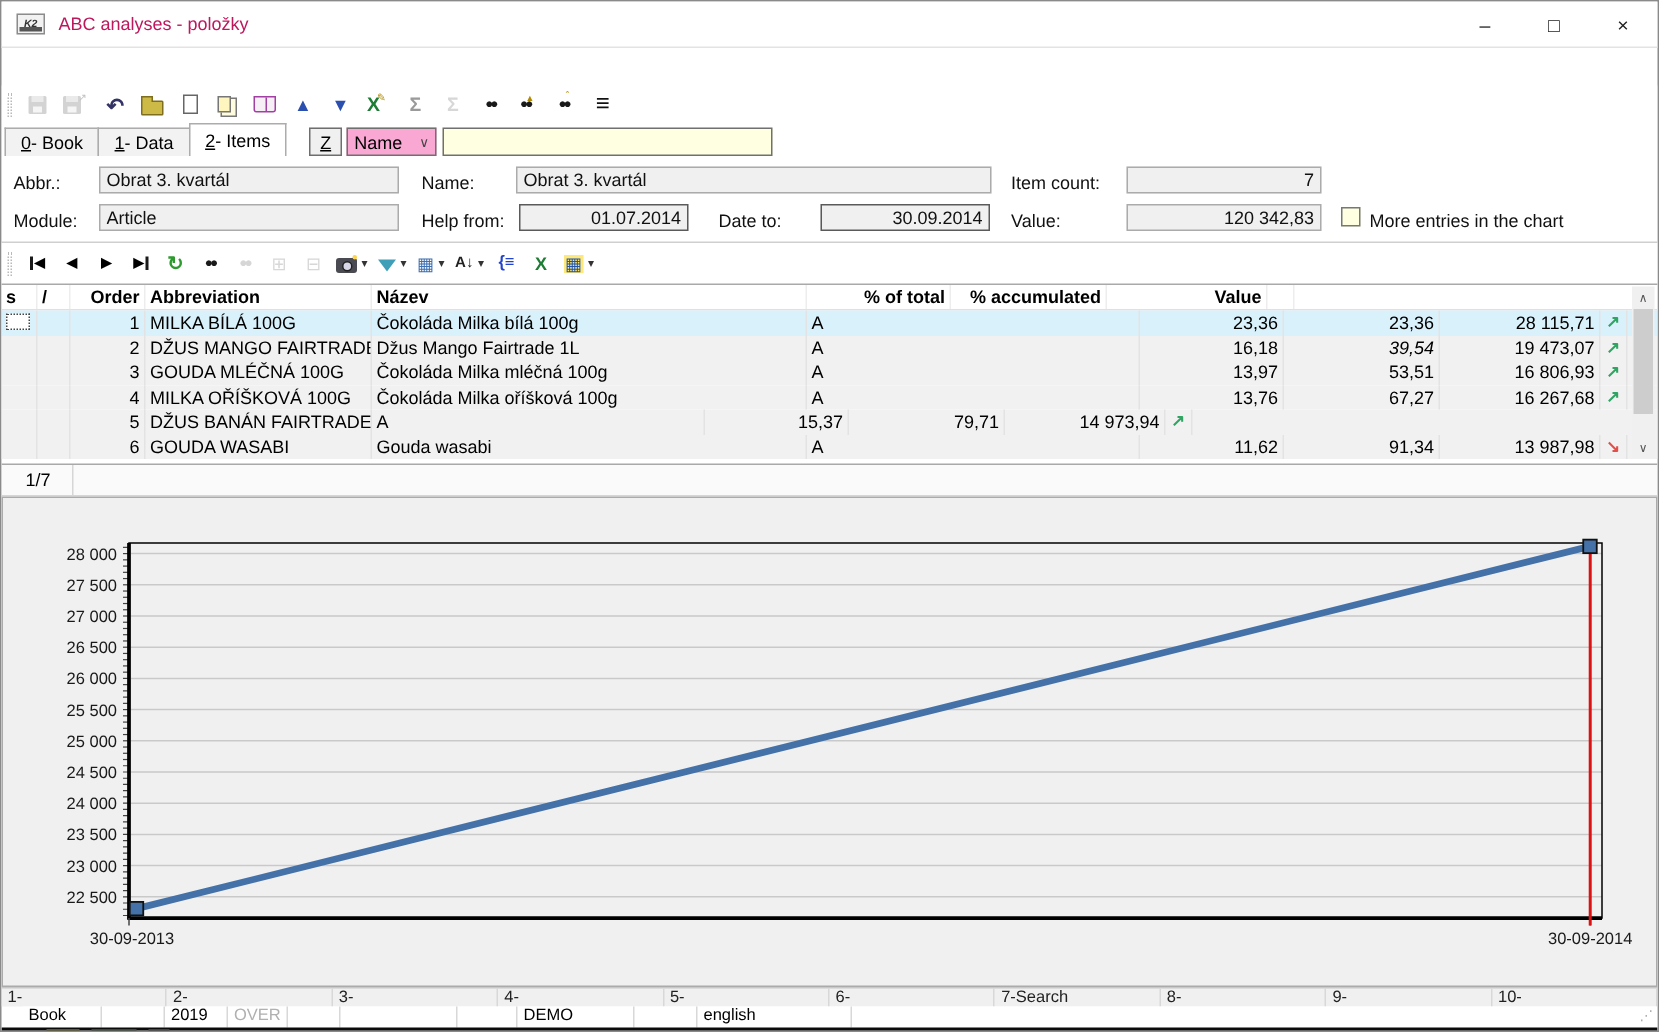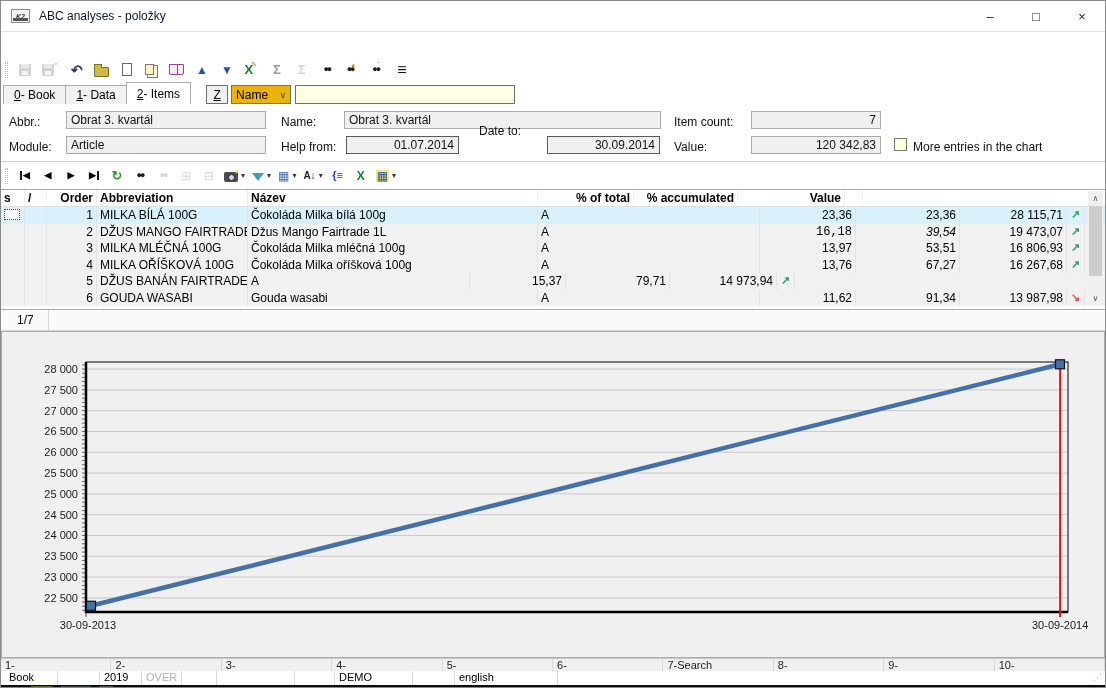--- a/index.html
+++ b/index.html
@@ -7,21 +7,21 @@
   #window{
     position:relative;width:1106px;height:688px;background:#fff;
     border:1px solid #8a8a8a;font-family:"Liberation Sans",sans-serif;color:#000;
     overflow:hidden;
   }
   
   .titlebar{position:absolute;top:0;left:0;right:0;height:31px;display:flex;align-items:center;background:#fff;border-bottom:1px solid #e3e3e3;}
   .appicon{width:19px;height:14px;margin:0 9px 0 10px;background:#f2f2f2;border:1px solid #8c8c8c;position:relative;display:flex;align-items:center;justify-content:center;}
   .appicon span{font-size:7px;font-weight:bold;font-style:italic;color:#333;}
   .appicon:after{content:"";position:absolute;left:1px;right:1px;bottom:1px;height:3px;background:#555;}
-  .title-text{font-size:12px;color:#0f172a;}
+  .title-text{font-size:12px;color:#be185d;}
   .wincontrols{margin-left:auto;display:flex;height:31px;}
   .winbtn{width:46px;height:31px;display:flex;align-items:center;justify-content:center;font-size:13px;color:#222;}
   
   .menubar{position:absolute;top:31px;left:0;right:0;height:25px;display:flex;align-items:center;background:#fff;border-bottom:1px solid #ececec;}
   .gripper{width:3px;height:16px;border-left:1px dotted #b9b9b9;border-right:1px dotted #b9b9b9;margin:0 7px 0 4px;}
   .menu-item{font-size:12px;padding:3px 8px;color:#111;}
   .toolbar{position:absolute;top:56px;left:0;right:0;height:25px;display:flex;align-items:center;background:#fff;}
   .tbtn{height:22px;min-width:20px;padding:0 2px;display:flex;align-items:center;justify-content:center;position:relative;}
   .tbtn.disabled{opacity:.5;filter:grayscale(1);}
   .glyph{line-height:1;}
@@ -44,21 +44,21 @@
   .shp-camera{width:14px;height:10px;background:#4a4a52;border-radius:2px;margin-top:2px;}
   .shp-camera:before{content:"";position:absolute;left:4px;top:2px;width:5px;height:5px;border-radius:50%;background:#d8d8e8;border:1px solid #222;}
   .shp-camera:after{content:"";position:absolute;right:0;top:-2px;width:3px;height:3px;background:#ffd34a;border-radius:50%;}
   .shp-funnel{width:0;height:0;border-left:6px solid transparent;border-right:6px solid transparent;border-top:8px solid #3f9fb8;margin-top:3px;}
   
   .tabrow{position:absolute;top:81px;left:0;right:0;height:22px;display:flex;align-items:flex-end;padding-left:2px;background:#fff;}
   .tab{height:19px;padding:0 10px;display:flex;align-items:center;font-size:12px;background:#f2f2f2;border:1px solid #acacac;border-bottom:none;margin-right:-1px;}
   .tab.active{height:22px;background:#fff;z-index:2;position:relative;}
   .tab u,.zbtn u{text-decoration:underline;}
   .zbtn{margin-left:16px;width:22px;height:19px;border:1px solid #6e6e6e;background:#f0f0f0;display:flex;align-items:center;justify-content:center;font-size:12px;}
-  .dropdown{margin-left:3px;width:60px;height:19px;border:1px solid #707070;background:#eab308;display:flex;align-items:center;font-size:12px;padding:0 4px;}
+  .dropdown{margin-left:3px;width:60px;height:19px;border:1px solid #707070;background:#f9a8d4;display:flex;align-items:center;font-size:12px;padding:0 4px;}
   .dropdown .dd-caret{margin-left:auto;font-size:9px;color:#444;}
   .search-input{margin-left:4px;width:220px;height:19px;border:1px solid #707070;background:#ffffe1;font-size:12px;padding:0 4px;font-family:"Liberation Sans",sans-serif;}
   
   .formarea{position:absolute;top:103px;left:0;right:0;height:57px;background:#fff;}
   .flabel{position:absolute;font-size:12px;color:#111;}
   .finput{position:absolute;height:18px;border:1px solid #ababab;background:#f0f0f0;font-size:12px;padding:0 4px;font-family:"Liberation Sans",sans-serif;color:#111;}
   .finput.dark{border-color:#5a5a5a;}
   .finput.r{text-align:right;}
   .chk{position:absolute;width:13px;height:13px;background:#ffffe1;border:1px solid #777;}
   
@@ -79,21 +79,21 @@
   .vs-thumb{position:absolute;left:1px;right:1px;top:15px;height:70px;background:#cdcdcd;}
   
   .pagerrow{position:absolute;top:308px;left:0;right:0;height:22px;background:#fafafa;border-top:1px solid #a9a9a9;border-bottom:1px solid #d6d6d6;display:flex;align-items:center;}
   .pager-label{font-size:12px;padding-left:16px;}
   .pager-sep{width:1px;height:100%;background:#d6d6d6;margin-left:14px;}
   
   .chartpanel{position:absolute;top:330px;left:0;right:0;height:327px;background:#f0f0f0;border:1px solid #ababab;}
   
   .status1{position:absolute;top:657px;left:0;right:0;height:13px;background:#f0f0f0;border-top:1px solid #c8c8c8;display:flex;}
   .status1 .sc{flex:1;border-right:1px solid #d8d8d8;font-size:11px;padding:0 0 0 4px;color:#222;line-height:12px;}
-  .status2{position:absolute;top:670px;left:4px;right:0;height:14px;background:#fff;display:flex;}
+  .status2{position:absolute;top:670px;left:14px;right:0;height:14px;background:#fff;display:flex;}
   .status2 .sc{border-right:1px solid #d8d8d8;font-size:11px;padding:0 0 0 4px;line-height:13px;white-space:nowrap;overflow:hidden;}
   .status2 .sc.muted{color:#b0b0b0;}
   .grip{margin-left:auto;color:#aaa;font-size:9px;padding-right:3px;line-height:13px;}
   .bottomstrip{position:absolute;top:684px;left:0;right:0;height:4px;background:#0b0b0b;overflow:hidden;}
   .bottomstrip i{position:absolute;top:1px;height:2px;display:block;}
 </style>
 </head>
 <body>
 
 <div id="window">
@@ -188,21 +188,21 @@
   <div class="formarea">
     <div class="flabel" style="left:8px;top:11px;">Abbr.:</div>
     <input class="finput" style="left: 65px; top: 7px; width: 200px;" value="Obrat 3. kvartál">
     <div class="flabel" style="left:8px;top:36px;">Module:</div>
     <input class="finput" style="left: 65px; top: 32px; width: 200px;" value="Article">
 
     <div class="flabel" style="left:280px;top:11px;">Name:</div>
     <input class="finput" style="left: 343px; top: 7px; width: 317px;" value="Obrat 3. kvartál">
     <div class="flabel" style="left:280px;top:36px;">Help from:</div>
     <input class="finput dark r" style="left: 345px; top: 32px; width: 113px;" value="01.07.2014">
-    <div class="flabel" style="left:478px;top:20px;">Date to:</div>
+    <div class="flabel" style="left:478px;top:36px;">Date to:</div>
     <input class="finput dark r" style="left: 546px; top: 32px; width: 113px;" value="30.09.2014">
 
     <div class="flabel" style="left:673px;top:11px;">Item count:</div>
     <input class="finput r" style="left: 750px; top: 7px; width: 130px;" value="7">
     <div class="flabel" style="left:673px;top:36px;">Value:</div>
     <input class="finput r" style="left: 750px; top: 32px; width: 130px;" value="120 342,83">
 
     <div class="chk" style="left:893px;top:34px;"></div>
     <div class="flabel" style="left:912px;top:36px;">More entries in the chart</div>
   </div>
@@ -293,30 +293,30 @@
             <div class="c al-r" style="width: 107px;">28 115,71</div>
             <div class="c trend" style="width: 18px; color: rgb(47, 164, 99);">↗</div>
           </div>
           <div class="grow">
             <div class="c" style="width: 24px;"></div>
             <div class="c" style="width: 22px;"></div>
             <div class="c al-r" style="width: 50px;">2</div>
             <div class="c" style="width: 151px;">DŽUS MANGO FAIRTRADE</div>
             <div class="c" style="width: 290px;">Džus Mango Fairtrade 1L</div>
             <div class="c" style="width: 222px;">A</div>
-            <div class="c al-r" style="width: 96px; font-family: Liberation Mono, monospace;">16,18</div>
+            <div class="c al-r" style="width: 96px;">16,18</div>
             <div class="c al-r" style="width: 104px; font-style: italic;">39,54</div>
             <div class="c al-r" style="width: 107px;">19 473,07</div>
             <div class="c trend" style="width: 18px; color: rgb(47, 164, 99);">↗</div>
           </div>
           <div class="grow">
             <div class="c" style="width: 24px;"></div>
             <div class="c" style="width: 22px;"></div>
             <div class="c al-r" style="width: 50px;">3</div>
-            <div class="c" style="width: 151px;">MILKA MLÉČNÁ 100G</div>
+            <div class="c" style="width: 151px;">GOUDA MLÉČNÁ 100G</div>
             <div class="c" style="width: 290px;">Čokoláda Milka mléčná 100g</div>
             <div class="c" style="width: 222px;">A</div>
             <div class="c al-r" style="width: 96px;">13,97</div>
             <div class="c al-r" style="width: 104px;">53,51</div>
             <div class="c al-r" style="width: 107px;">16 806,93</div>
             <div class="c trend" style="width: 18px; color: rgb(47, 164, 99);">↗</div>
           </div>
           <div class="grow">
             <div class="c" style="width: 24px;"></div>
             <div class="c" style="width: 22px;"></div>

